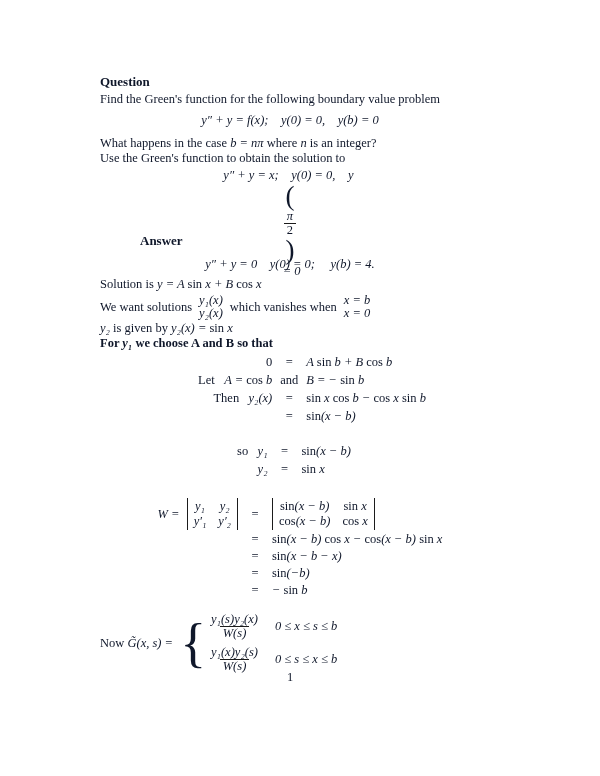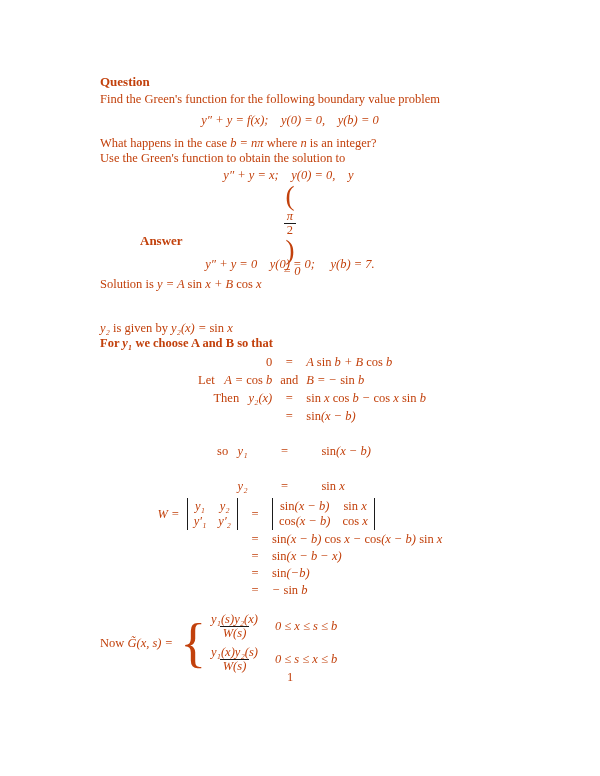--- a/index.html
+++ b/index.html
@@ -1,19 +1,19 @@
 <!DOCTYPE html>
 <html><head>
 <meta charset="utf-8">
 <style>
   html,body{margin:0;padding:0;background:#e8e8e8;}
   .page{
     position:relative;width:600px;height:776px;background:#ffffff;
     font-family:"Liberation Serif","DejaVu Serif",serif;
-    color:#c2410c;font-size:12.5px;line-height:15px;overflow:hidden;
+    color:#0f172a;font-size:12.5px;line-height:15px;overflow:hidden;
   }
   .blk{position:absolute;left:100px;width:380px;}
   .m-i{font-style:italic;white-space:pre;}
   .m-r{font-style:normal;white-space:pre;}
   .heading{font-weight:bold;font-size:13px;}
   .display{text-align:center;}
   .drow{display:flex;justify-content:center;align-items:center;}
   
   .stack{display:inline-flex;flex-direction:column;align-items:center;line-height:13px;vertical-align:middle;}
   
@@ -57,24 +57,36 @@
     <span class="frac">
       <span class="num m-i">π</span>
       <span class="den m-r">2</span>
     </span>
     <span class="bigparen">)</span>
     <span><span class="m-i"> = 0</span></span>
   </div>
 
   <div class="blk heading" style="top:233px;margin-left:40px;">Answer</div>
 
-  <div class="blk display" style="top:257px;"><span class="m-i">y″ + y = 0</span><span class="m-r">    </span><span class="m-i">y(0) = 0;</span><span class="m-r">     </span><span class="m-i">y(b) = 7.</span></div>
+  <div class="blk display" style="top:257px;"><span class="m-i">y″ + y = 0</span><span class="m-r">    </span><span class="m-i">y(0) = 0;</span><span class="m-r">     </span><span class="m-i">y(b) = 4.</span></div>
 
   <div class="blk" style="top:277px;"><span class="m-r">Solution is </span><span class="m-i">y = A </span><span class="m-r">sin</span><span class="m-i"> x + B </span><span class="m-r">cos</span><span class="m-i"> x</span></div>
 
+  <div class="blk" style="top:294px;display:flex;align-items:center;gap:7px;">
+    <span>We want solutions</span>
+    <span class="stack m-i">
+      <span>y₁(x)</span>
+      <span>y₂(x)</span>
+    </span>
+    <span>which vanishes when</span>
+    <span class="stack m-i">
+      <span>x = b</span>
+      <span>x = 0</span>
+    </span>
+  </div>
 
   <div class="blk" style="top:321px;"><span class="m-i">y₂</span><span class="m-r"> is given by </span><span class="m-i">y₂(x) = </span><span class="m-r">sin</span><span class="m-i"> x</span></div>
   <div class="blk" style="top:336px;font-weight:bold;"><span class="m-r">For </span><span class="m-i">y₁</span><span class="m-r"> we choose A and B so that</span></div>
 
   <div class="blk" style="top:355px;">
     <div class="alignblk" style="margin:0 auto;position:relative;left:22px;">
       <span class="ac1"><span class="m-r">0</span></span>
       <span class="ac2"><span class="m-r">=</span></span>
       <span class="ac3"><span class="m-i">A </span><span class="m-r">sin</span><span class="m-i"> b + B </span><span class="m-r">cos</span><span class="m-i"> b</span></span>
       <span class="ac1"><span class="m-r">Let   </span><span class="m-i">A = </span><span class="m-r">cos</span><span class="m-i"> b</span></span>
@@ -83,21 +95,21 @@
       <span class="ac1"><span class="m-r">Then   </span><span class="m-i">y₂(x)</span></span>
       <span class="ac2"><span class="m-r">=</span></span>
       <span class="ac3"><span class="m-r">sin</span><span class="m-i"> x </span><span class="m-r">cos</span><span class="m-i"> b − </span><span class="m-r">cos</span><span class="m-i"> x </span><span class="m-r">sin</span><span class="m-i"> b</span></span>
       <span class="ac1"></span>
       <span class="ac2"><span class="m-r">=</span></span>
       <span class="ac3"><span class="m-r">sin</span><span class="m-i">(x − b)</span></span>
     </div>
   </div>
 
   <div class="blk" style="top:444px;">
-    <div class="alignblk" style="margin:0 auto;position:relative;left:4px;gap:20px;">
+    <div class="alignblk" style="margin:0 auto;position:relative;left:4px;">
       <span class="ac1"><span class="m-r">so   </span><span class="m-i">y₁</span></span>
       <span class="ac2"><span class="m-r">=</span></span>
       <span class="ac3"><span class="m-r">sin</span><span class="m-i">(x − b)</span></span>
       <span class="ac1"><span class="m-i">y₂</span></span>
       <span class="ac2"><span class="m-r">=</span></span>
       <span class="ac3"><span class="m-r">sin</span><span class="m-i"> x</span></span>
     </div>
   </div>
 
   <div class="blk" style="top:498px;">

